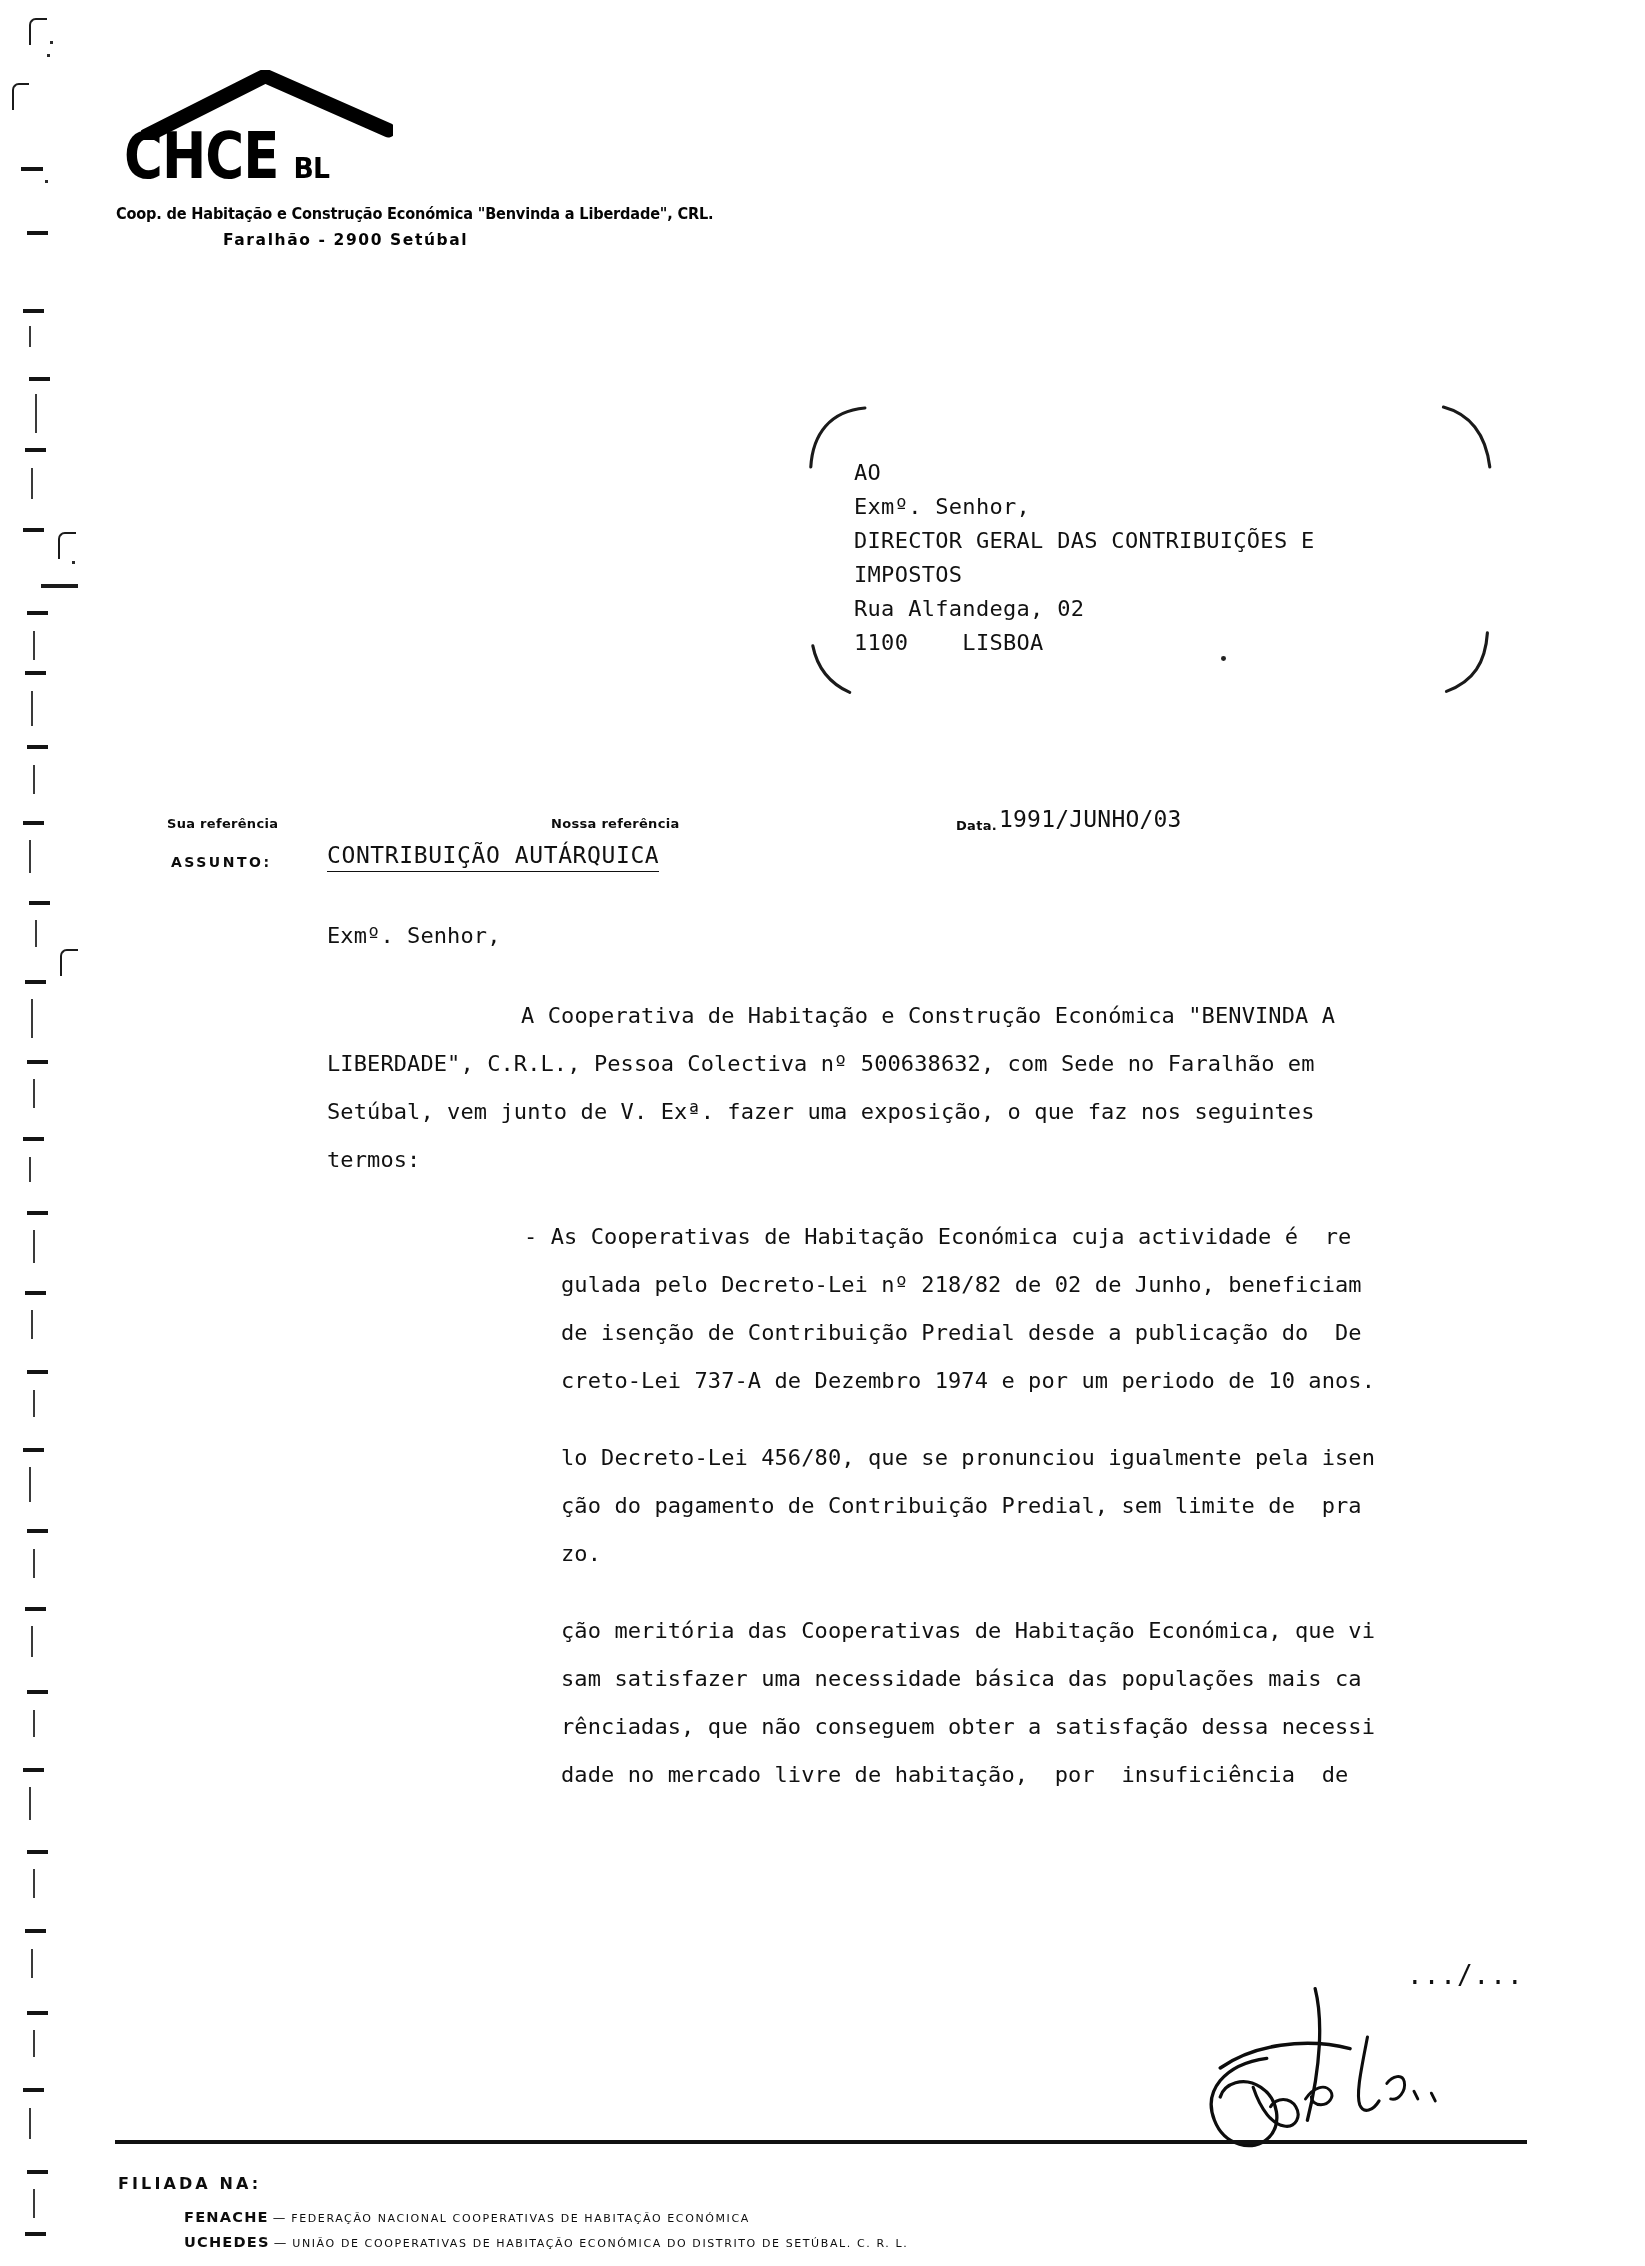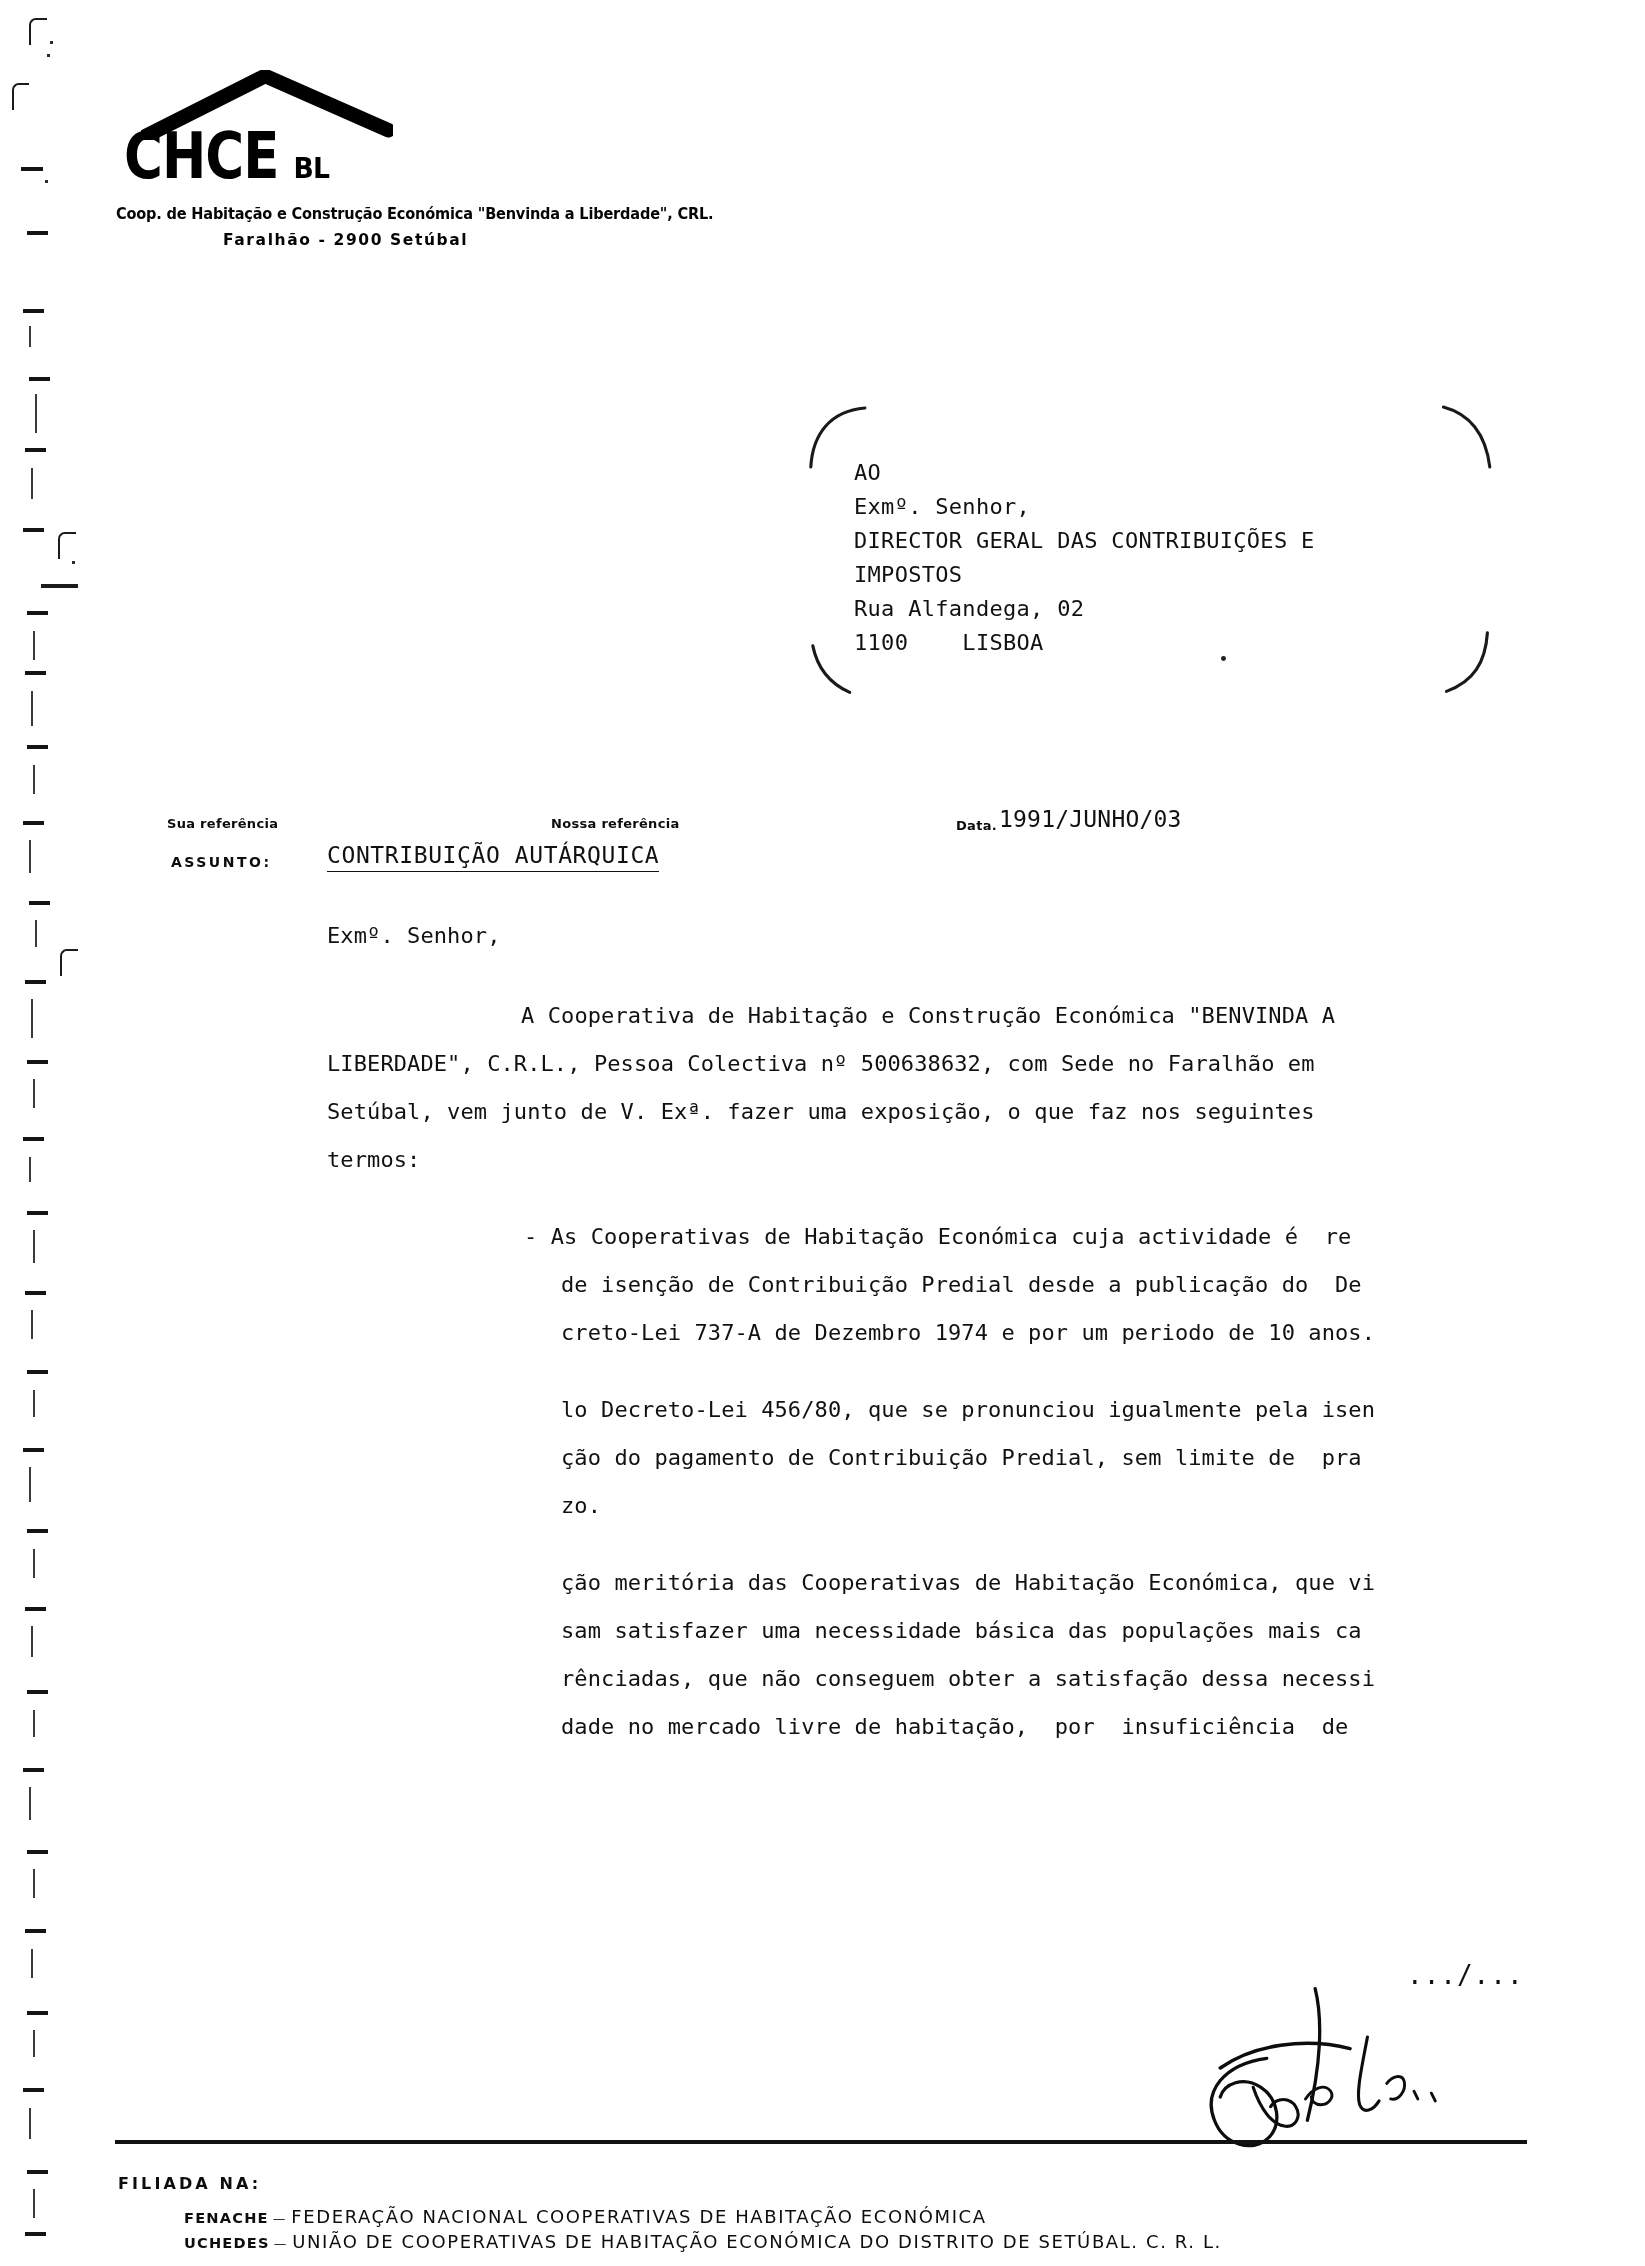--- a/index.html
+++ b/index.html
@@ -305,21 +305,21 @@
     color: #0d0d0d;
     white-space: nowrap;
   }
   .filiada-list .org {
     font-weight: 700;
     font-size: 14.6px;
     letter-spacing: 1.2px;
   }
   .filiada-list .dash { letter-spacing: 1.9px; }
   .filiada-list .desc {
-    font-size: 18px;
+    font-size: 11px;
     letter-spacing: 1.6px;
   }
 </style>
 </head>
 <body>
 
 <div class="page">
 
   <div class="scan-edge">
     <div class="edge-hook" style="left:29px; top:17.5px;"></div>
@@ -442,20 +442,21 @@
       <div class="ln indent">A Cooperativa de Habitação e Construção Económica "BENVINDA A</div>
       <div class="ln">LIBERDADE", C.R.L., Pessoa Colectiva nº 500638632, com Sede no Faralhão em</div>
       <div class="ln">Setúbal, vem junto de V. Exª. fazer uma exposição, o que faz nos seguintes</div>
       <div class="ln">termos:</div>
     </div>
 
     <div class="bullets">
 
       <div class="bullet">
         <div class="ln first"><span>-</span> <span>As Cooperativas de Habitação Económica cuja actividade é  re</span></div>
+        <div class="ln cont">gulada pelo Decreto-Lei nº 218/82 de 02 de Junho, beneficiam</div>
         <div class="ln cont">de isenção de Contribuição Predial desde a publicação do  De</div>
         <div class="ln cont">creto-Lei 737-A de Dezembro 1974 e por um periodo de 10 anos.</div>
       </div>
 
       <div class="bullet">
         <div class="ln cont">lo Decreto-Lei 456/80, que se pronunciou igualmente pela isen</div>
         <div class="ln cont">ção do pagamento de Contribuição Predial, sem limite de  pra</div>
         <div class="ln cont">zo.</div>
       </div>
 

